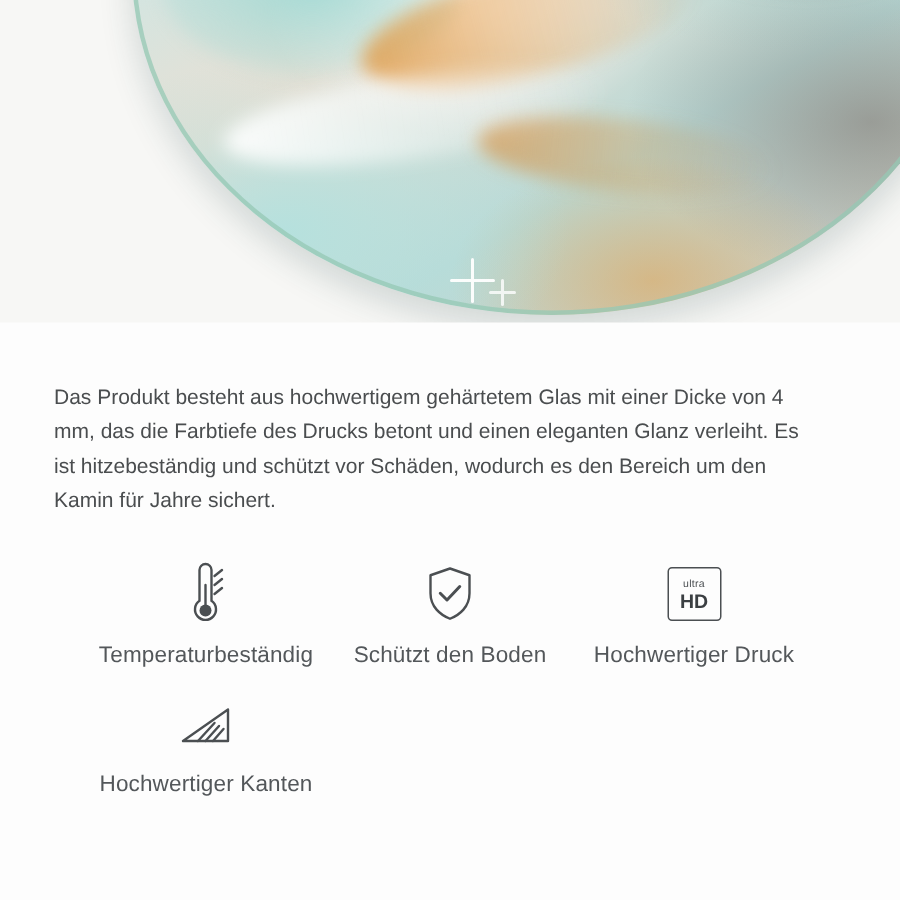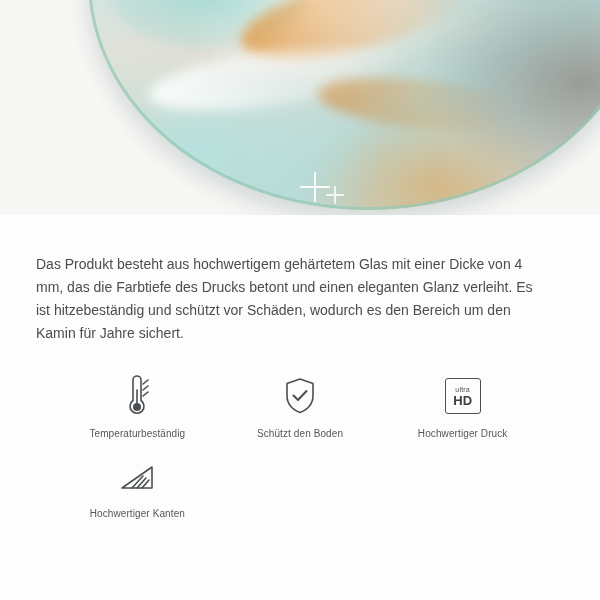--- a/index.html
+++ b/index.html
@@ -121,21 +121,21 @@
     justify-content: flex-start;
   }
   .feature-icon {
     height: 46px;
     display: flex;
     align-items: center;
     justify-content: center;
   }
   .feature-label {
     margin-top: 9px;
-    font-size: 10px;
+    font-size: 15px;
     color: #53575a;
     text-align: center;
     letter-spacing: .1px;
   }
   .hd-box {
     width: 34px;
     height: 34px;
     border: 1.6px solid #4b4f52;
     border-radius: 3px;
     display: flex;

